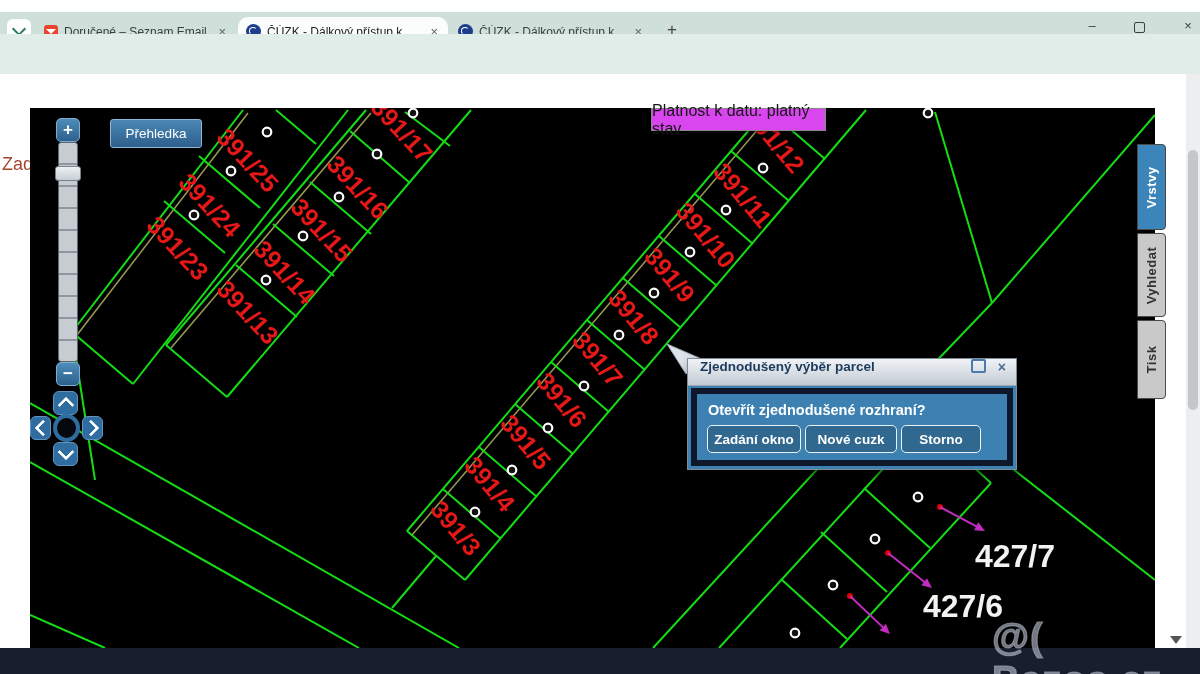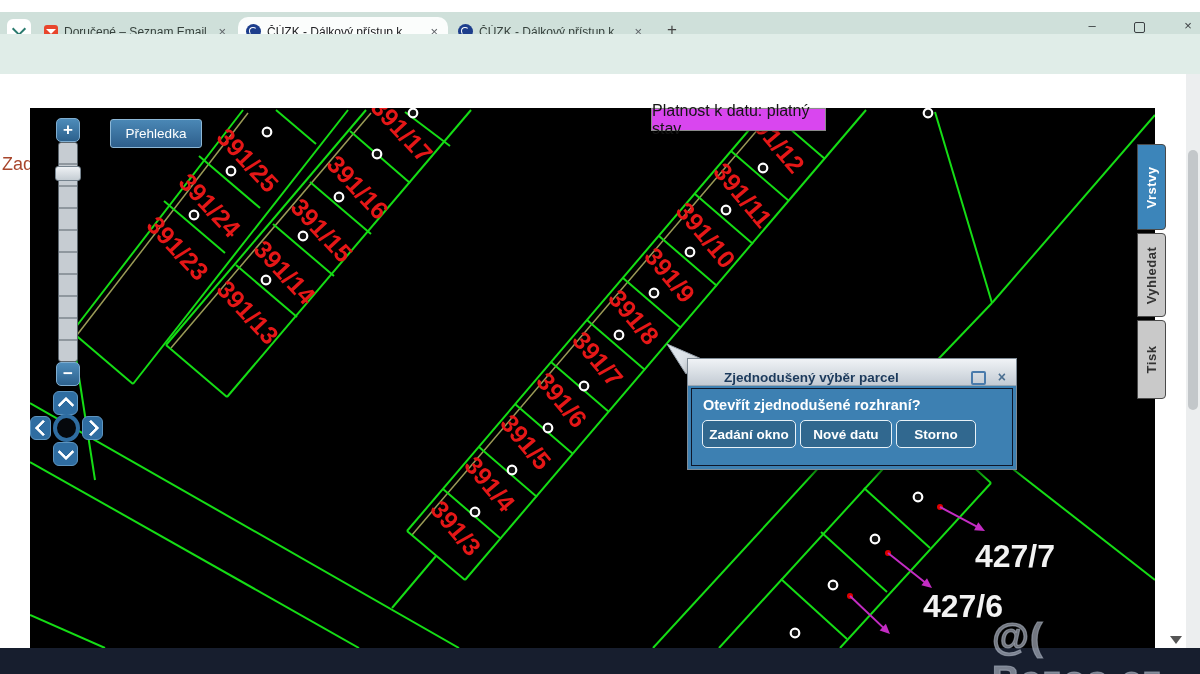--- a/index.html
+++ b/index.html
@@ -61,25 +61,25 @@
   #st1{top:233px;height:84px;background:#c9c9c9;color:#333;}
   #st2{top:320px;height:79px;background:#c9c9c9;color:#333;}
   
   #sb{left:1186px;top:74px;width:14px;height:574px;background:#ecee ef;background:#eceeef;}
   #sbthumb{left:1188px;top:150px;width:10px;height:260px;background:#c3c7ca;border-radius:5px;}
   #sbarrow{left:1170px;top:636px;width:0;height:0;border-left:6px solid transparent;border-right:6px solid transparent;border-top:8px solid #555;}
   
   #dialog{left:687px;top:358px;width:330px;height:112px;background:#3d80b2;border:1px solid #7f8b96;
     box-shadow:3px 5px 10px rgba(0,0,0,.55);box-sizing:border-box;}
   #dlg-title{position:absolute;left:0;top:0;right:0;height:26px;background:linear-gradient(#f0f3f6,#c3cbd4);
-    border-bottom:1px solid #9aa6b2;display:flex;align-items:flex-end;padding-left:24px;}
+    border-bottom:1px solid #9aa6b2;display:flex;align-items:flex-start;}
   #dlg-title .tt{font-size:13.5px;font-weight:bold;color:#1c3a5c;margin-left:12px;flex:1;}
   #dlg-max{width:11px;height:10px;border:2px solid #4a7bac;border-radius:2px;margin-right:12px;}
   #dlg-close{font-size:14px;font-weight:bold;color:#4a6e90;margin-right:10px;}
-  #dlg-inner{position:absolute;left:3px;top:29px;right:3px;bottom:3px;border:1px solid #0f172a;}
+  #dlg-inner{position:absolute;left:3px;top:29px;right:3px;bottom:3px;border:6px solid #0f172a;}
   #dlg-q{position:absolute;left:11px;top:8px;font-size:14.5px;font-weight:bold;color:#fff;}
   .dbtn{position:absolute;top:31px;height:28px;background:#31688f;border:1.4px solid #e8f2f8;border-radius:5px;
     color:#fff;font-weight:bold;font-size:13.5px;display:flex;align-items:center;justify-content:center;box-sizing:border-box;}
   #db0{left:10px;width:94px;} #db1{left:108px;width:92px;} #db2{left:204px;width:80px;}
   
   #taskbar{left:0;top:648px;width:1200px;height:26px;background:#171e2e;}
   
   #watermark{left:992px;top:616px;font-size:38px;font-weight:bold;letter-spacing:1px;
     color:rgba(215,220,230,.22);-webkit-text-stroke:1.2px rgba(170,178,192,.6);
     text-shadow:0 0 1px rgba(160,168,182,.55);z-index:40;pointer-events:none;}
@@ -280,21 +280,21 @@
 
 <div id="dialog" class="abs">
   <div id="dlg-title">
     <span class="tt">Zjednodušený výběr parcel</span>
     <span id="dlg-max"></span>
     <span id="dlg-close">×</span>
   </div>
   <div id="dlg-inner">
     <div id="dlg-q">Otevřít zjednodušené rozhraní?</div>
     <button id="db0" class="dbtn">Zadání okno</button>
-    <button id="db1" class="dbtn">Nové datu</button>
+    <button id="db1" class="dbtn">Nové cuzk</button>
     <button id="db2" class="dbtn">Storno</button>
   </div>
 </div>
 
 <div id="taskbar" class="abs">
   
   
   
   
   

